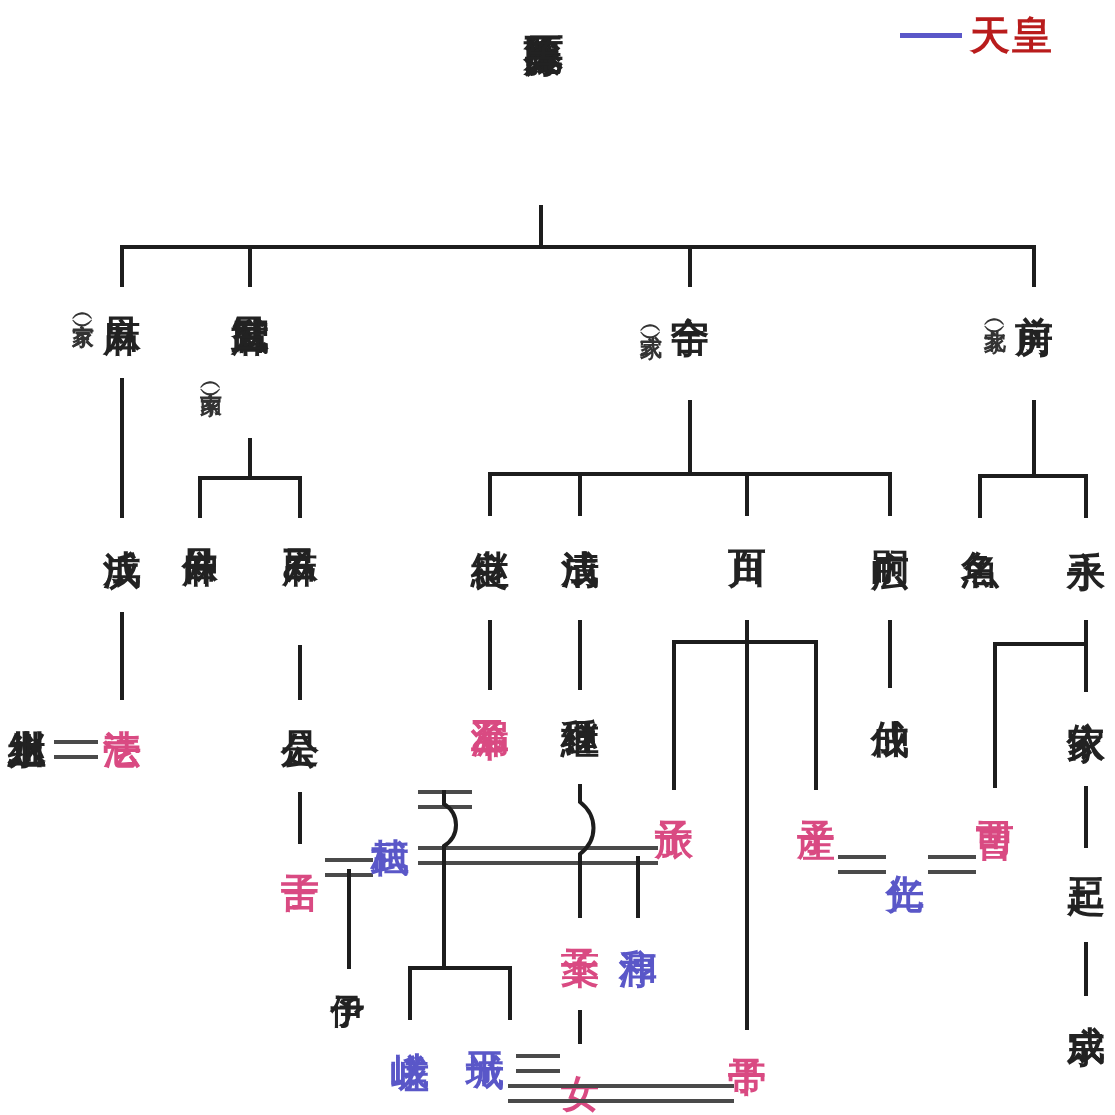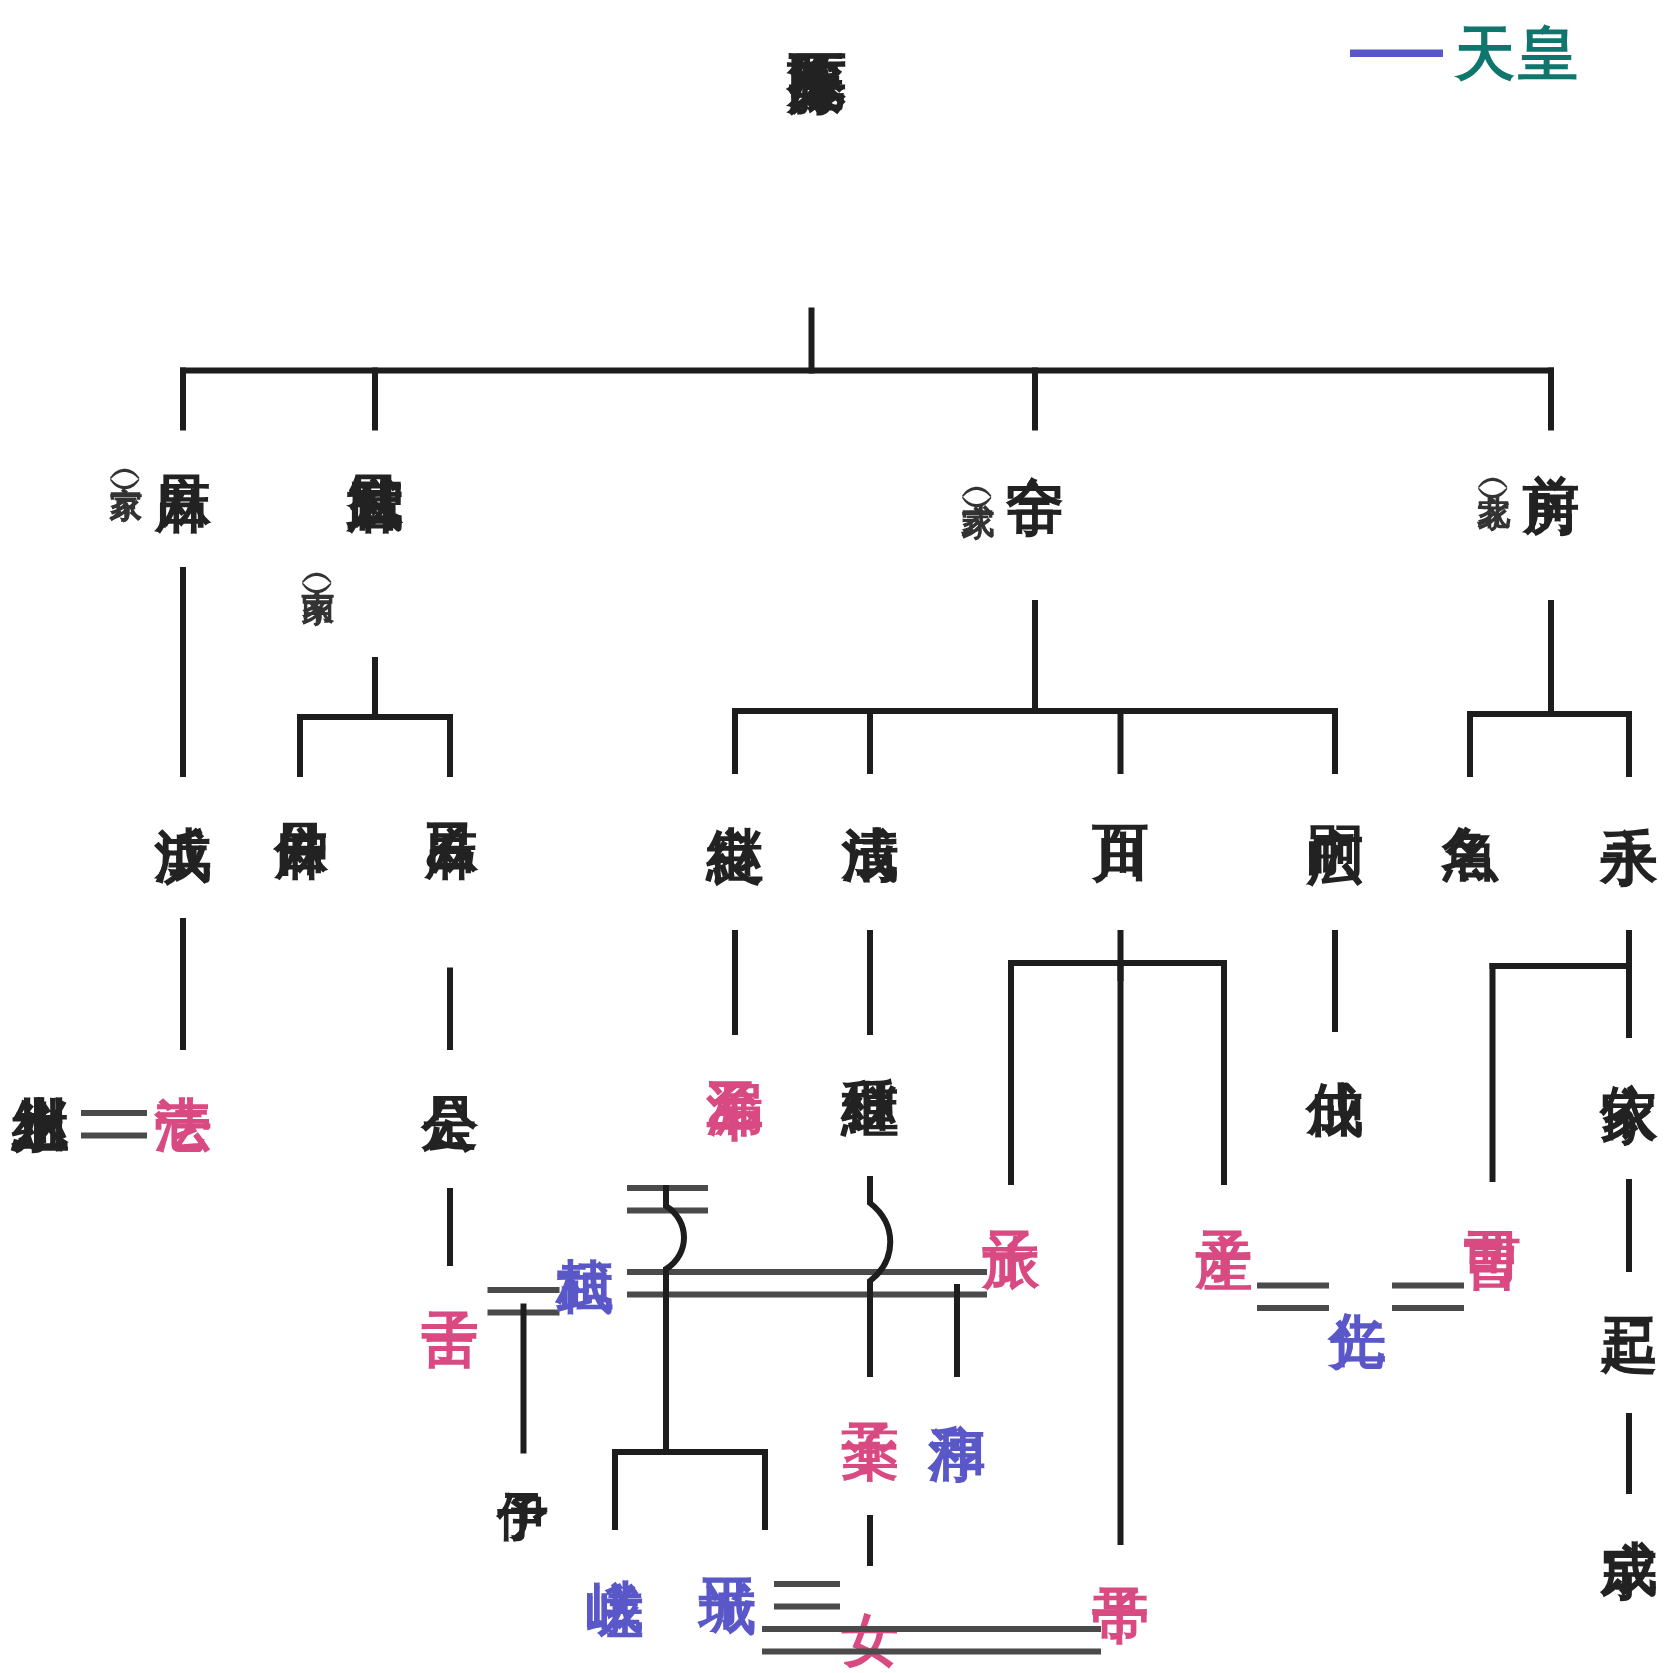--- a/index.html
+++ b/index.html
@@ -27,21 +27,21 @@
   .v{position:absolute;background:#1d1d1d;width:4px;}
   .h{position:absolute;background:#1d1d1d;height:4px;}
 
   
   .mh{position:absolute;height:11px;
       border-top:4px solid #4a4a4a;border-bottom:4px solid #4a4a4a;background:transparent;}
 
   
   .legend{position:absolute;display:flex;align-items:center;gap:8px;}
   .legend .bar{width:62px;height:5px;background:#5a57c8;display:block;}
-  .legend .lbl{font-size:40px;font-weight:700;color:#0f766e;letter-spacing:2px;}
+  .legend .lbl{font-size:40px;font-weight:700;color:#b91c1c;letter-spacing:2px;}
 
   
   .arc{position:absolute;}
 </style>
 </head>
 <body>
 
 <div id="stage">
 
   <div class="legend" style="left:900px;top:8px;">

